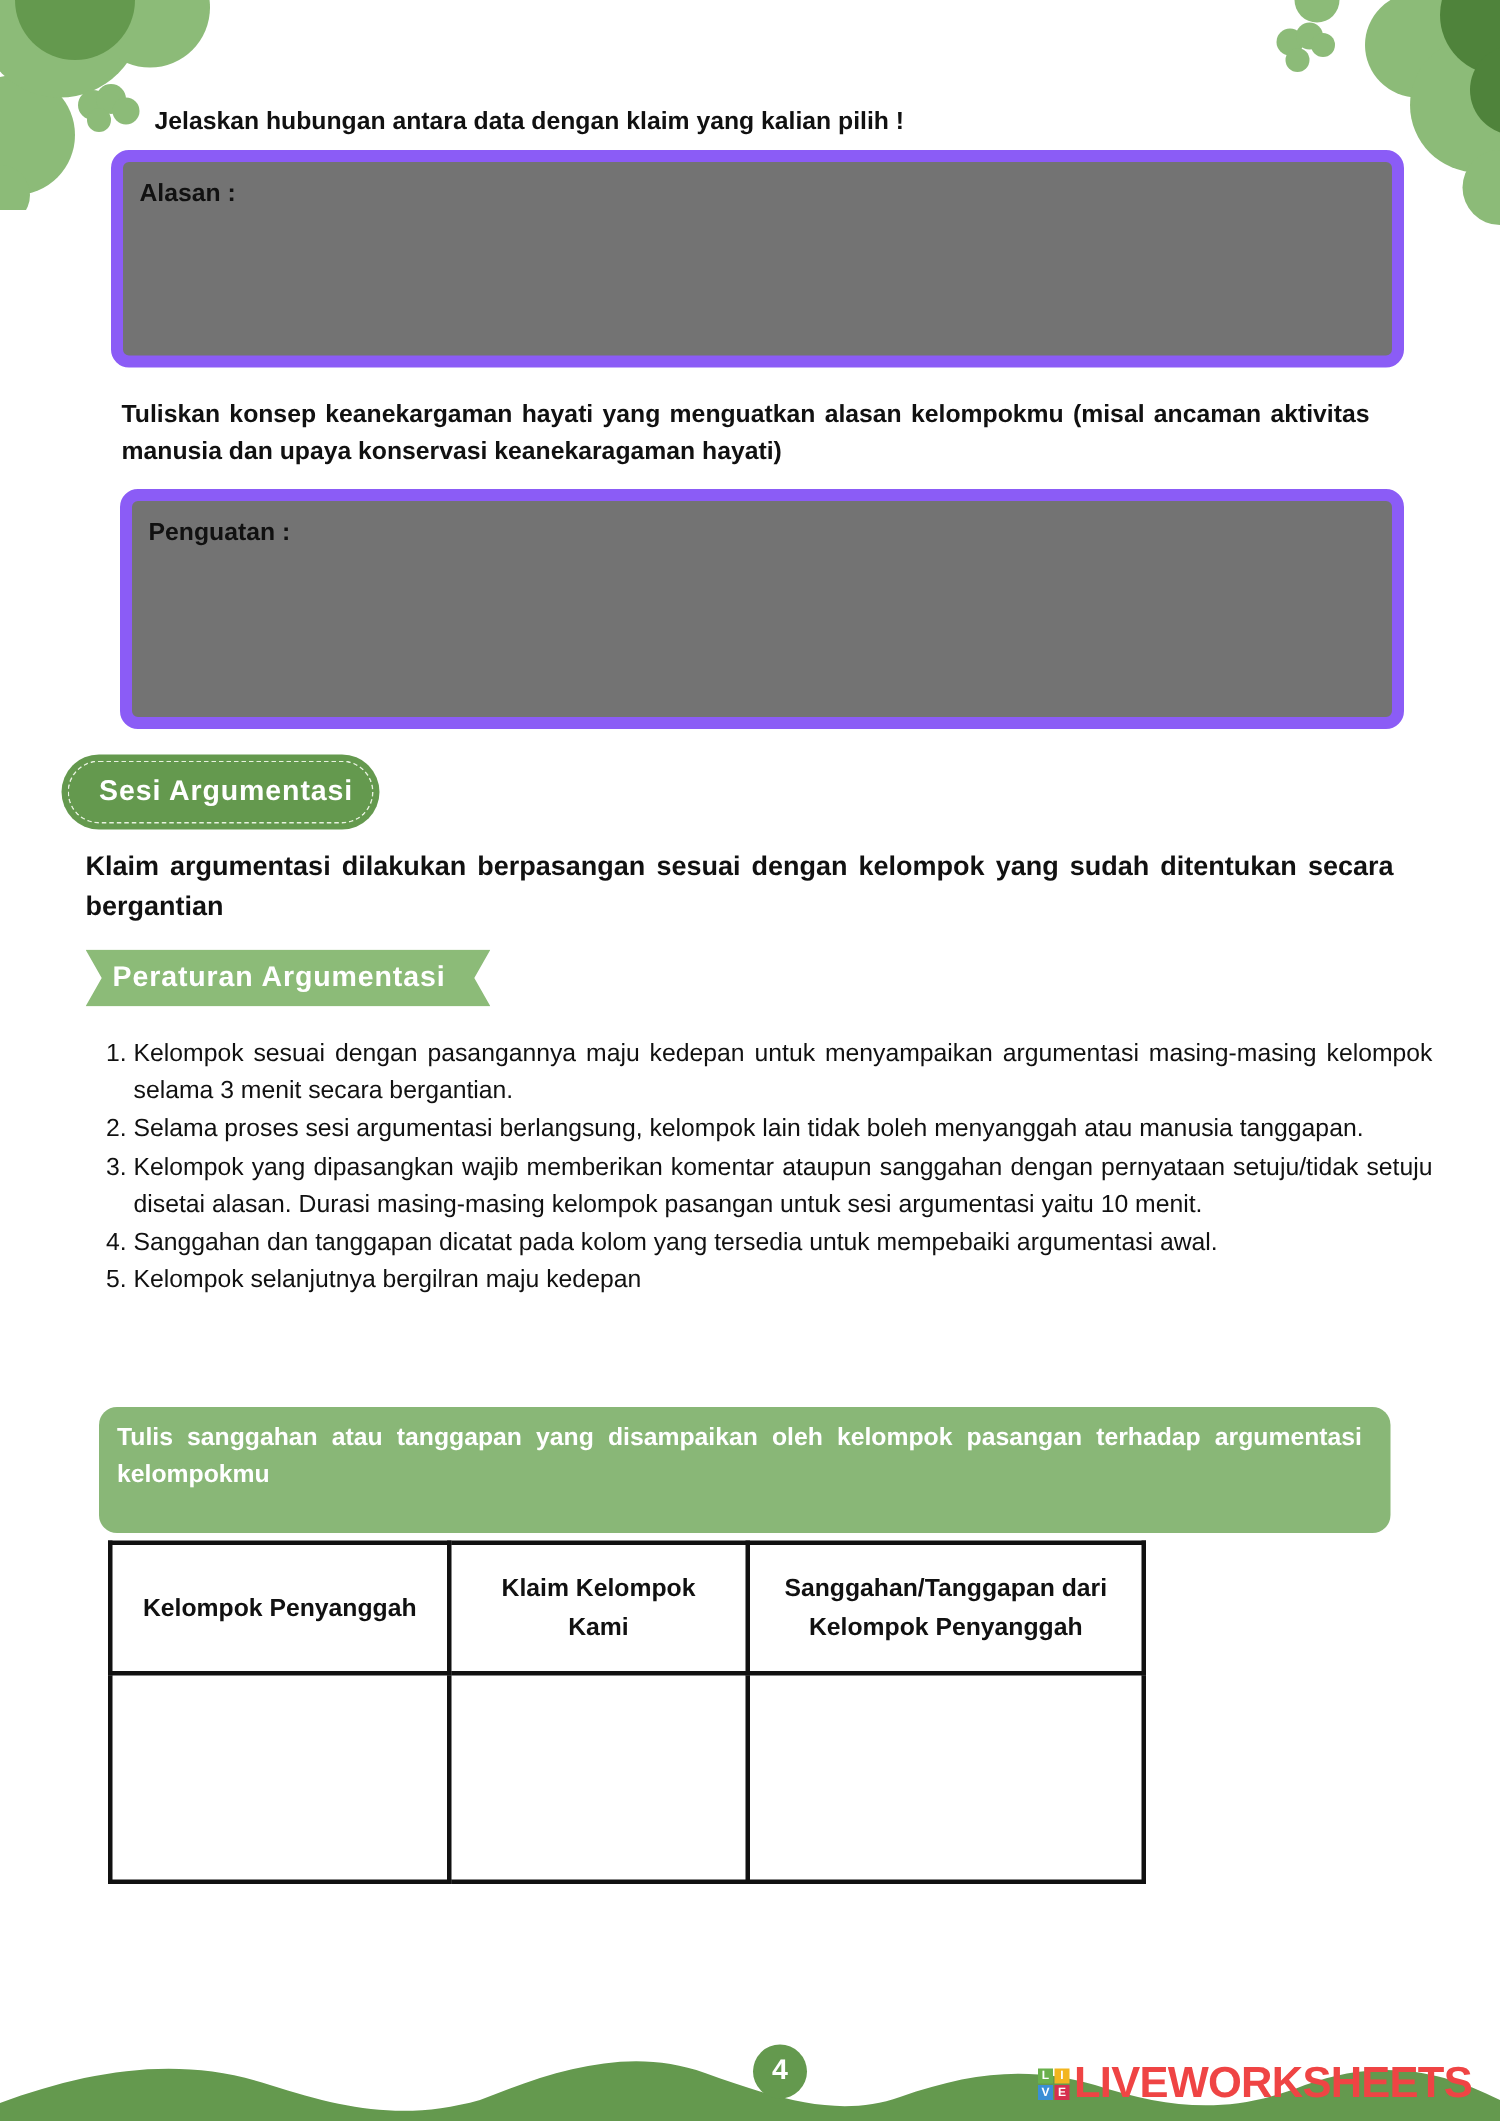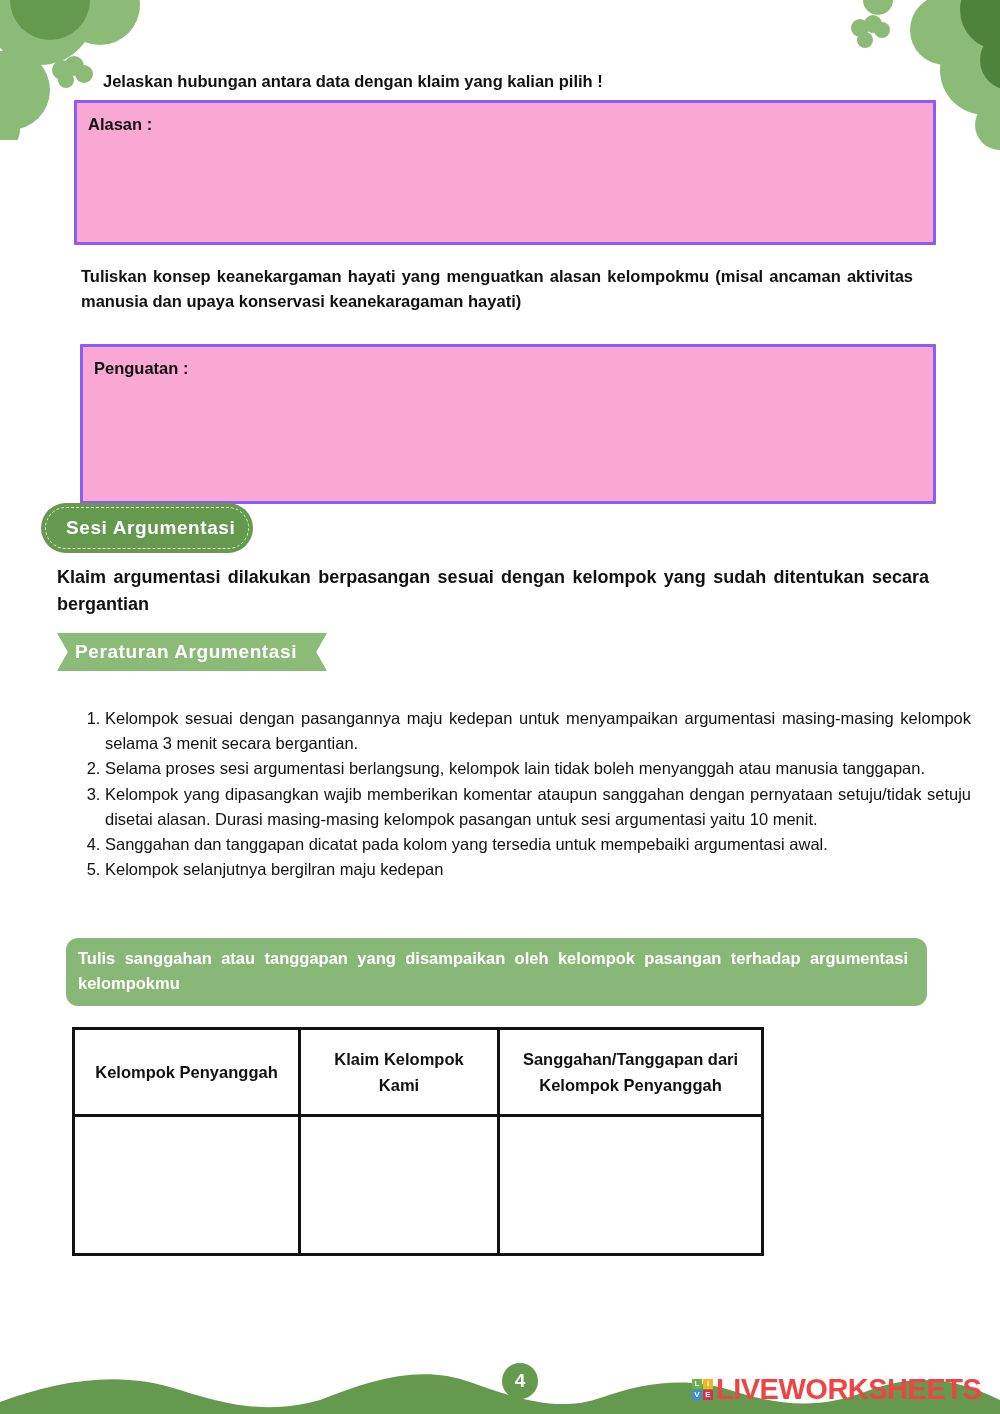--- a/index.html
+++ b/index.html
@@ -7,22 +7,22 @@
     width: 1000px; height: 1414px; position: relative; overflow: hidden;
     background: #ffffff; color: #111;
     font-family: "Liberation Sans", "DejaVu Sans", sans-serif;
   }
   .abs { position: absolute; }
   .deco { position: absolute; z-index: 0; }
   .z1 { z-index: 1; }
 
   .prompt { font-weight: bold; font-size: 16.5px; line-height: 25px; }
   .answer-box {
-    position: absolute; border: 3px solid #8b5cf6; border-radius: 1px;
-    background: #f9a8d4; box-sizing: border-box;
+    position: absolute; border: 8px solid #8b5cf6; border-radius: 12px;
+    background: #737373; box-sizing: border-box;
   }
   .answer-label { position: absolute; left: 11px; top: 12px; font-weight: bold; font-size: 16.5px; }
 
   .pill {
     position: absolute; left: 41px; top: 503px; width: 212px; height: 50px;
     background: #64994e; border-radius: 25px; box-sizing: border-box;
   }
   .pill::after {
     content: ""; position: absolute; inset: 4px; border: 1.5px dashed #e8f2e0; border-radius: 21px;
   }
@@ -35,27 +35,27 @@
     background: #8cbb78;
     clip-path: polygon(0 0, 100% 0, 96% 50%, 100% 100%, 0 100%, 4% 50%);
   }
   .ribbon span {
     position: absolute; left: 18px; top: 8px; color: #fff; font-size: 19px; font-weight: bold; letter-spacing: 0.6px; text-align: right;
   }
 
   .intro { left: 57px; top: 564px; width: 872px; font-weight: bold; font-size: 18px; line-height: 27px; text-align: justify; }
 
   ol.rules {
-    position: absolute; left: 70px; top: 690px; width: 866px; margin: 16px; padding: 0 0 0 19px;
+    position: absolute; left: 70px; top: 690px; width: 866px; margin: 0; padding: 0 0 0 19px;
     font-size: 16.5px; line-height: 25.2px; text-align: justify;
   }
   ol.rules li { padding-left: 0; }
 
   .banner {
-    position: absolute; left: 66px; top: 938px; width: 861px; height: 68px;
+    position: absolute; left: 66px; top: 938px; width: 861px; height: 84px;
     background: #89b777; border-radius: 12px; box-sizing: border-box;
     padding: 8px 19px 0 12px; color: #fff; font-weight: bold; font-size: 16.5px; line-height: 25px; text-align: justify;
   }
 
   table.resp {
     position: absolute; left: 72px; top: 1027px; width: 692px; border-collapse: collapse;
   }
   table.resp th, table.resp td { border: 3px solid #111; }
   table.resp th {
     height: 84px; font-weight: bold; font-size: 16.5px; line-height: 26px; text-align: center; vertical-align: middle; padding: 0 20px;
@@ -100,21 +100,21 @@
 <svg class="deco" style="left:0;top:1360px" width="1000" height="54" viewBox="0 0 1000 54">
   <path d="M0,42 C60,20 120,10 180,30 C230,46 270,54 320,40 C370,20 420,4 470,22 C520,40 560,52 600,38 C650,20 690,18 730,30 C780,46 820,50 870,30 C920,12 960,20 1000,40 L1000,54 L0,54 Z" fill="#64994e"></path>
 </svg>
 
 <div class="abs prompt z1" style="left:103px;top:69px">Jelaskan hubungan antara data dengan klaim yang kalian pilih !</div>
 <div class="answer-box z1" style="left:74px;top:100px;width:862px;height:145px">
   <span class="answer-label">Alasan :</span>
 </div>
 
 <div class="abs prompt z1" style="left:81px;top:264px;width:832px;text-align:justify">Tuliskan konsep keanekargaman hayati yang menguatkan alasan kelompokmu (misal ancaman aktivitas manusia dan upaya konservasi keanekaragaman hayati)</div>
-<div class="answer-box z1" style="left:80px;top:344px;width:856px;height:160px">
+<div class="answer-box z1" style="left:80px;top:326px;width:856px;height:160px">
   <span class="answer-label">Penguatan :</span>
 </div>
 
 <div class="pill z1">
   <span>Sesi Argumentasi</span>
 </div>
 <div class="abs intro z1">Klaim argumentasi dilakukan  berpasangan sesuai dengan kelompok yang sudah ditentukan secara bergantian</div>
 
 <div class="ribbon z1">
   <span>Peraturan Argumentasi</span>

